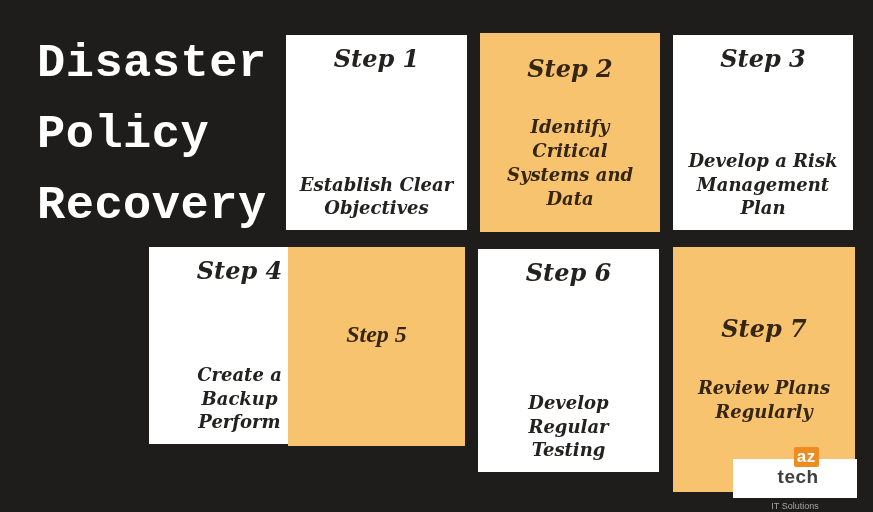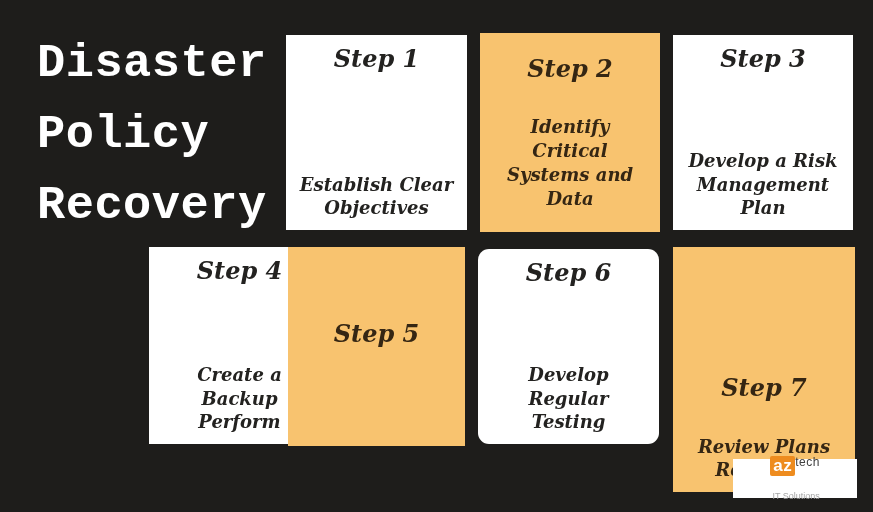--- a/index.html
+++ b/index.html
@@ -40,41 +40,41 @@
   .card.white{background:var(--card-white);color:var(--text-on-white);justify-content:space-between;}
   .card.orange{background:var(--card-orange);color:var(--text-on-orange);gap:8px;}
   .card-step{font-size:24px;line-height:1.2;margin-bottom:24px;}
   .card-desc{font-size:18px;line-height:1.32;}
   
   .c1{left:286px;top:35px;width:181px;height:195px;}
   .c2{left:480px;top:33px;width:180px;height:199px;}
   .c3{left:673px;top:35px;width:180px;height:195px;}
   
   .c4{left:112px;top:247px;width:181px;height:197px;margin-left:37px;}
-  .c5{left:288px;top:247px;width:177px;height:199px;}
-  .c6{left:478px;top:249px;width:181px;height:195px;border-radius:11px;}
-  .c7{left:673px;top:247px;width:182px;height:245px;justify-content:flex-end;}
+  .c5{left:288px;top:247px;width:177px;height:199px;font-family:Liberation Serif, serif;}
+  .c6{left:478px;top:249px;width:181px;height:223px;}
+  .c7{left:673px;top:247px;width:182px;height:245px;}
   .logo{
     position:absolute;left:733px;top:459px;
     width:124px;height:39px;
     background:#ffffff;
     display:flex;flex-direction:column;
     align-items:center;justify-content:center;
   }
   .logo-inner{display:inline-block;}
-  .logo-word{display:flex;align-items:flex-start;line-height:1;}
+  .logo-word{display:flex;align-items:flex-end;line-height:1;flex-direction:column;}
   .logo-az{
     background:var(--logo-orange);color:#ffffff;
     font-size:17px;font-weight:bold;
     padding:1px 3px 2px 3px;border-radius:2px;
     letter-spacing:.5px;
   }
   .logo-tech{
     color:var(--logo-dark);
-    font-size:12px;font-weight:normal;letter-spacing:.5px;
+    font-size:19px;font-weight:bold;letter-spacing:.5px;
   }
   .logo-tagline{
     color:var(--logo-gray);
     font-size:9px;text-align:right;margin-top:15px;
   }
 </style>
 </head>
 <body>
 
 <div class="canvas">

